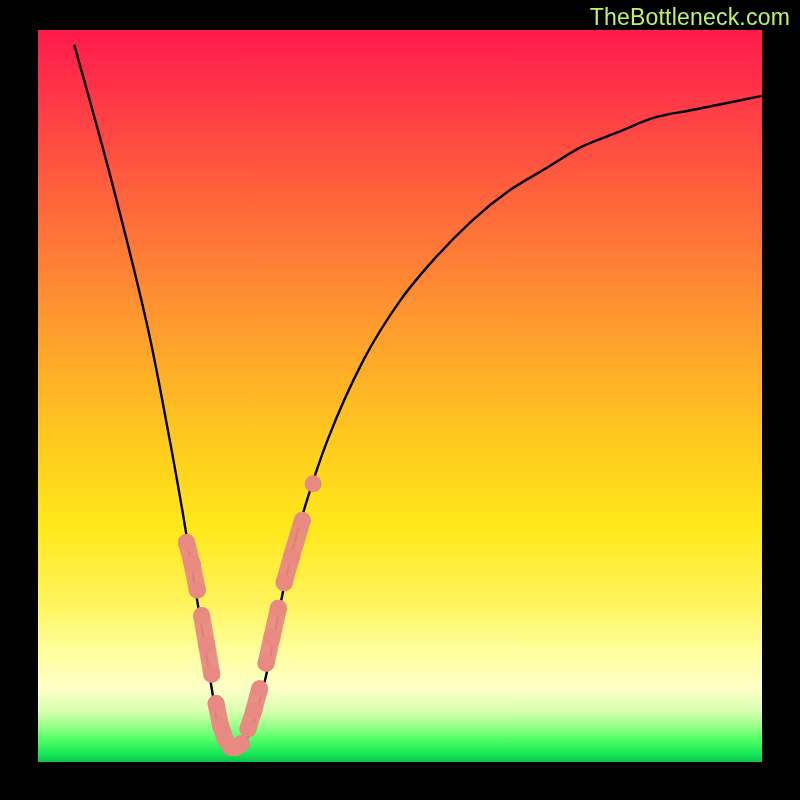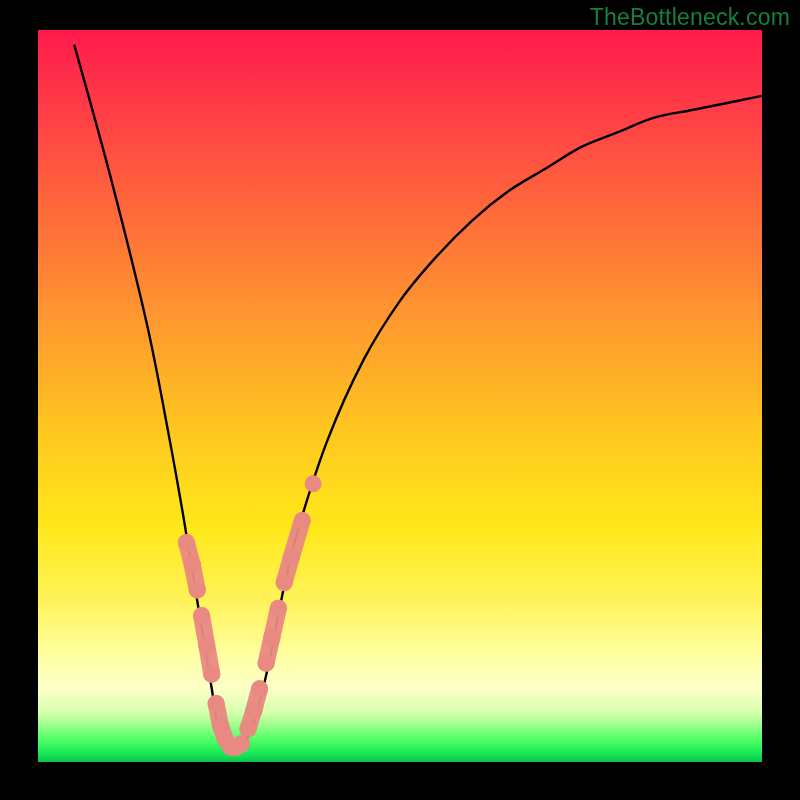--- a/index.html
+++ b/index.html
@@ -41,21 +41,21 @@
         #9cff8a 95%,
         #4dff66 97%,
         #14e556 99%,
         #0fc24b 100%
       );
   }
   .watermark {
     position: absolute;
     top: 4px;
     right: 10px;
-    color: #15803d;
+    color: #bef264;
     font-size: 23px;
     font-weight: 500;
     letter-spacing: 0.2px;
     user-select: none;
   }
   svg.curve {
     position: absolute;
     left: 0;
     top: 0;
     width: 724px;

